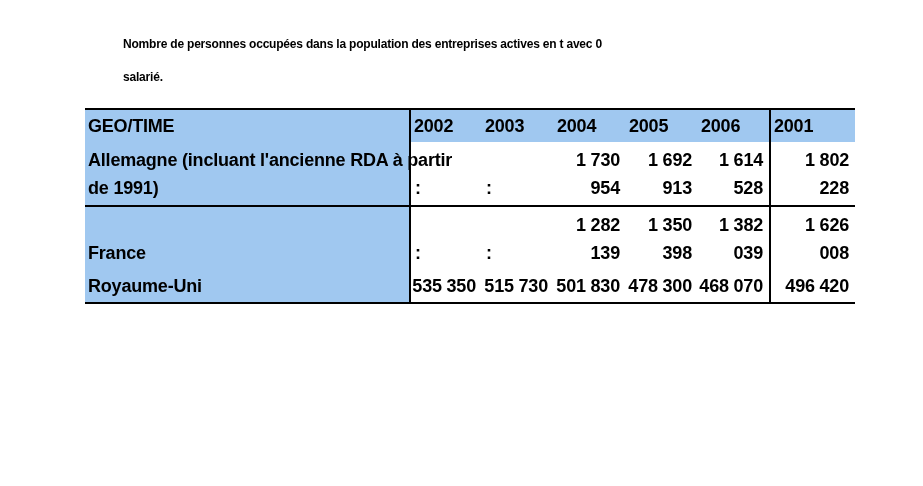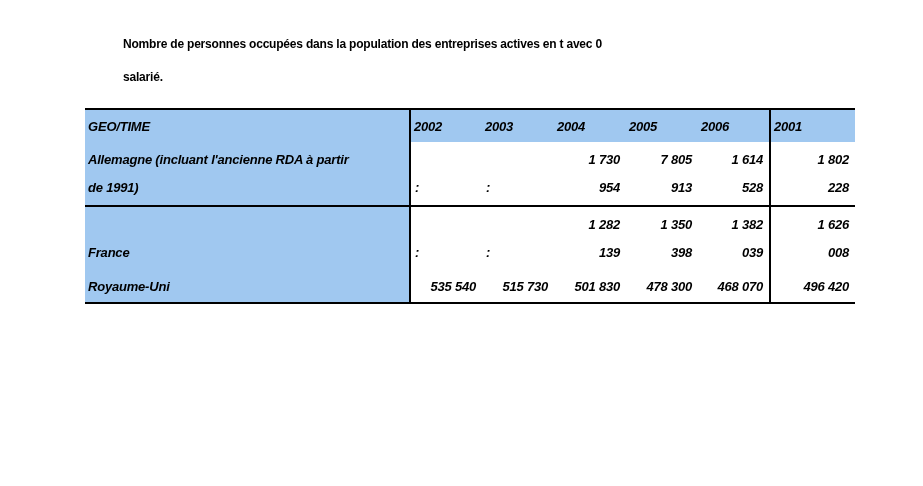--- a/index.html
+++ b/index.html
@@ -22,24 +22,23 @@
     letter-spacing: -0.2px;
   }
   .tline { line-height: 33px; white-space: nowrap; }
   .twrap { position: absolute; left: 85px; top: 108px; }
   table {
     border-collapse: collapse;
     table-layout: fixed;
     width: 770px;
     border-top: 2px solid var(--ink);
     border-bottom: 2px solid var(--ink);
-    font-size: 13px;
+    font-size: 18px;
     font-weight: bold;
     letter-spacing: -0.2px;
-    font-style: italic;
   }
   th, td { padding: 0; }
   thead th {
     background: var(--blue);
     height: 33px;
     text-align: left;
     vertical-align: middle;
     padding-left: 3px;
     font-weight: bold;
   }
@@ -104,21 +103,21 @@
             </td>
             <td class="num">
               <div class="line"></div>
               <div class="line colon">:</div>
             </td>
             <td class="num">
               <div class="line">1 730</div>
               <div class="line">954</div>
             </td>
             <td class="num">
-              <div class="line">7 805</div>
+              <div class="line">1 692</div>
               <div class="line">913</div>
             </td>
             <td class="num">
               <div class="line">1 614</div>
               <div class="line">528</div>
             </td>
             <td class="num">
               <div class="line">1 802</div>
               <div class="line">228</div>
             </td>
@@ -151,21 +150,21 @@
             <td class="num">
               <div class="line">1 626</div>
               <div class="line">008</div>
             </td>
           </tr>
           <tr class="single">
             <td class="label">
               <div class="line lab-line">Royaume-Uni</div>
             </td>
             <td class="num">
-              <div class="line">535 540</div>
+              <div class="line">535 350</div>
             </td>
             <td class="num">
               <div class="line">515 730</div>
             </td>
             <td class="num">
               <div class="line">501 830</div>
             </td>
             <td class="num">
               <div class="line">478 300</div>
             </td>

